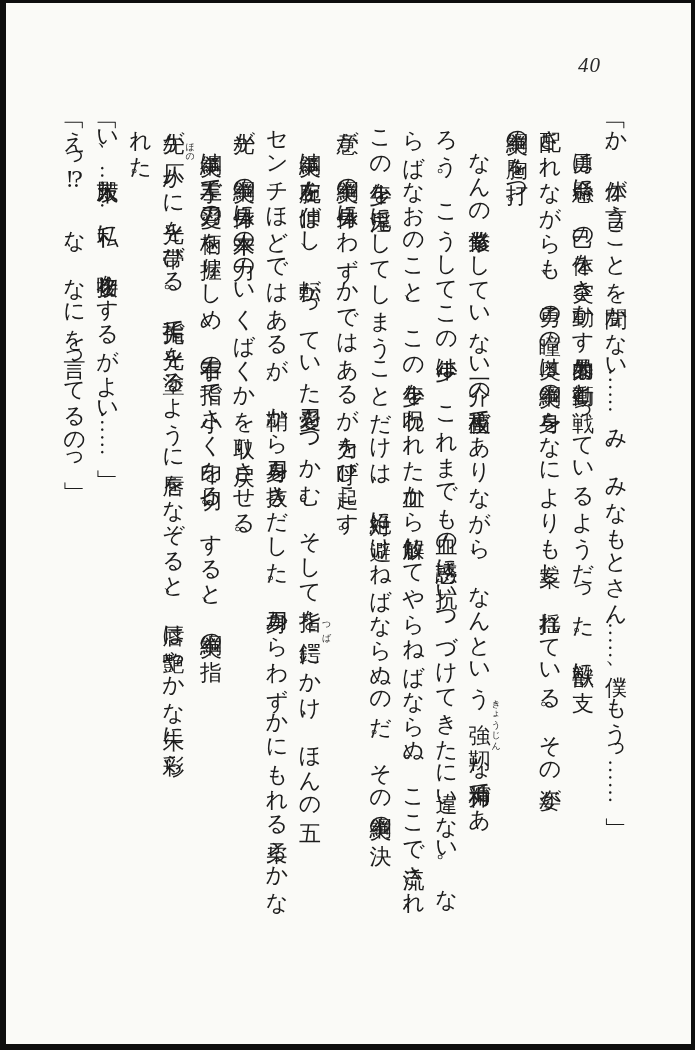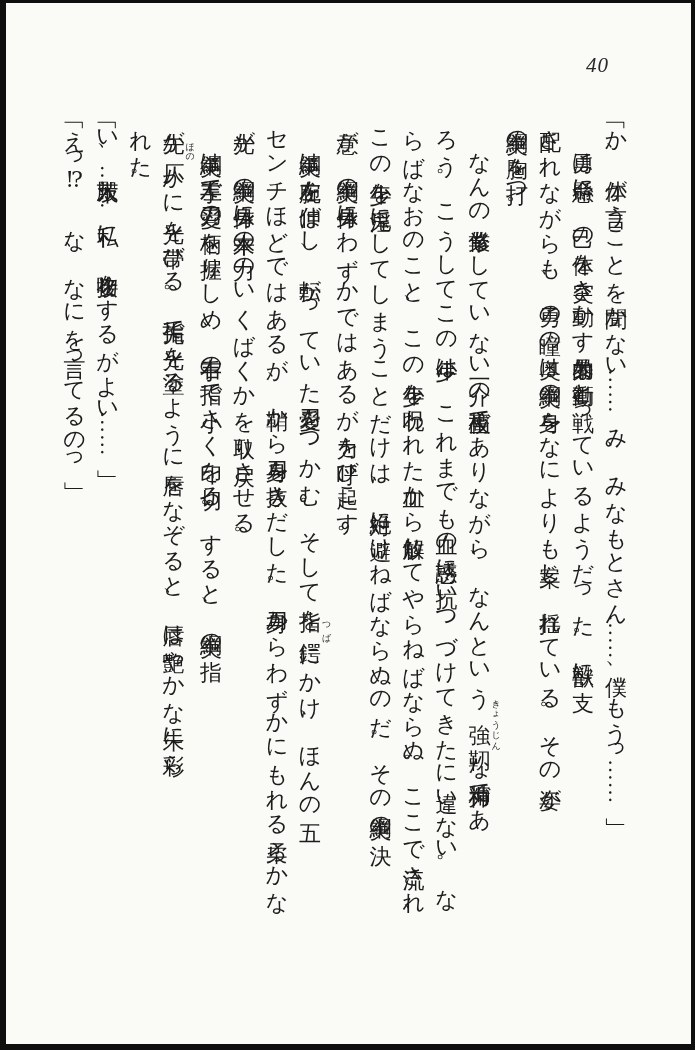--- a/index.html
+++ b/index.html
@@ -25,21 +25,20 @@
     font-family: "Liberation Serif", "DejaVu Serif", serif;
   }
   .page-number {
     position: absolute;
     top: 50px;
     left: 572px;
     font-size: 21px;
     font-style: italic;
     color: #2a2a2a;
     letter-spacing: 1px;
-    margin-left: 8px;
   }
   .vtext {
     position: absolute;
     top: 112px;
     right: 58px;
     height: 860px;
     writing-mode: vertical-rl;
     text-orientation: mixed;
     font-size: 22px;
     line-height: 33px;   

